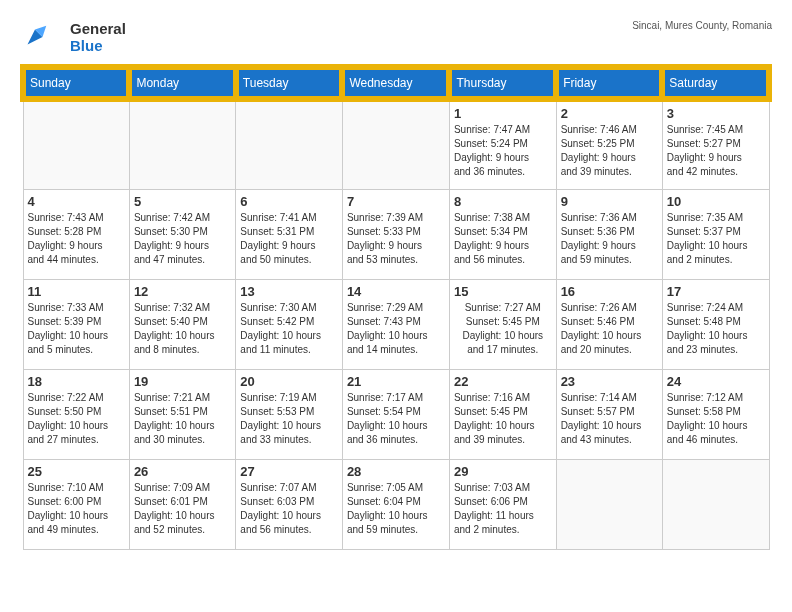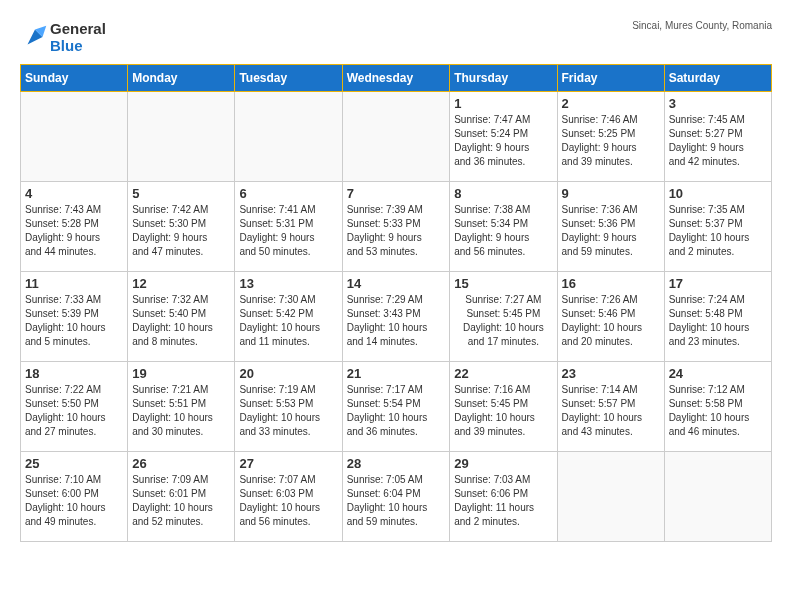--- a/index.html
+++ b/index.html
@@ -12,21 +12,21 @@
     }
     .header-area {
       display: flex;
       justify-content: space-between;
       align-items: flex-start;
       margin-bottom: 10px;
     }
     .logo {
       display: flex;
       align-items: center;
-      gap: 0;
+      gap: 20px;
     }
     .logo-bird {
       width: 30px;
       height: 30px;
     }
     .title-area {
       text-align: right;
     }
     .month-title {
       font-size: 32px;
@@ -41,22 +41,22 @@
       width: 100%;
       border-collapse: collapse;
       font-size: 11px;
     }
     .calendar thead th {
       background-color: #1a73c9;
       color: #fff;
       padding: 6px 4px;
       text-align: left;
       font-size: 12px;
-      font-weight: bold;
-      border: 1px solid #eab308;
+      font-weight: normal;
+      border: 6px solid #eab308;
     }
     .calendar tbody td {
       border: 1px solid #ccc;
       vertical-align: top;
       padding: 4px;
       width: 108px;
       height: 90px;
       color: #333;
       background: #fff;
     }
@@ -206,21 +206,21 @@
         <td>
           <div class="day-number">13</div>
           <div class="day-info" style="white-space: pre-line;">Sunrise: 7:30 AM
 Sunset: 5:42 PM
 Daylight: 10 hours
 and 11 minutes.</div>
         </td>
         <td>
           <div class="day-number">14</div>
           <div class="day-info" style="white-space: pre-line;">Sunrise: 7:29 AM
-Sunset: 3:43 PM
+Sunset: 7:43 PM
 Daylight: 10 hours
 and 14 minutes.</div>
         </td>
         <td>
           <div class="day-number">15</div>
           <div class="day-info" style="white-space: pre-line; text-align: center;">Sunrise: 7:27 AM
 Sunset: 5:45 PM
 Daylight: 10 hours
 and 17 minutes.</div>
         </td>

